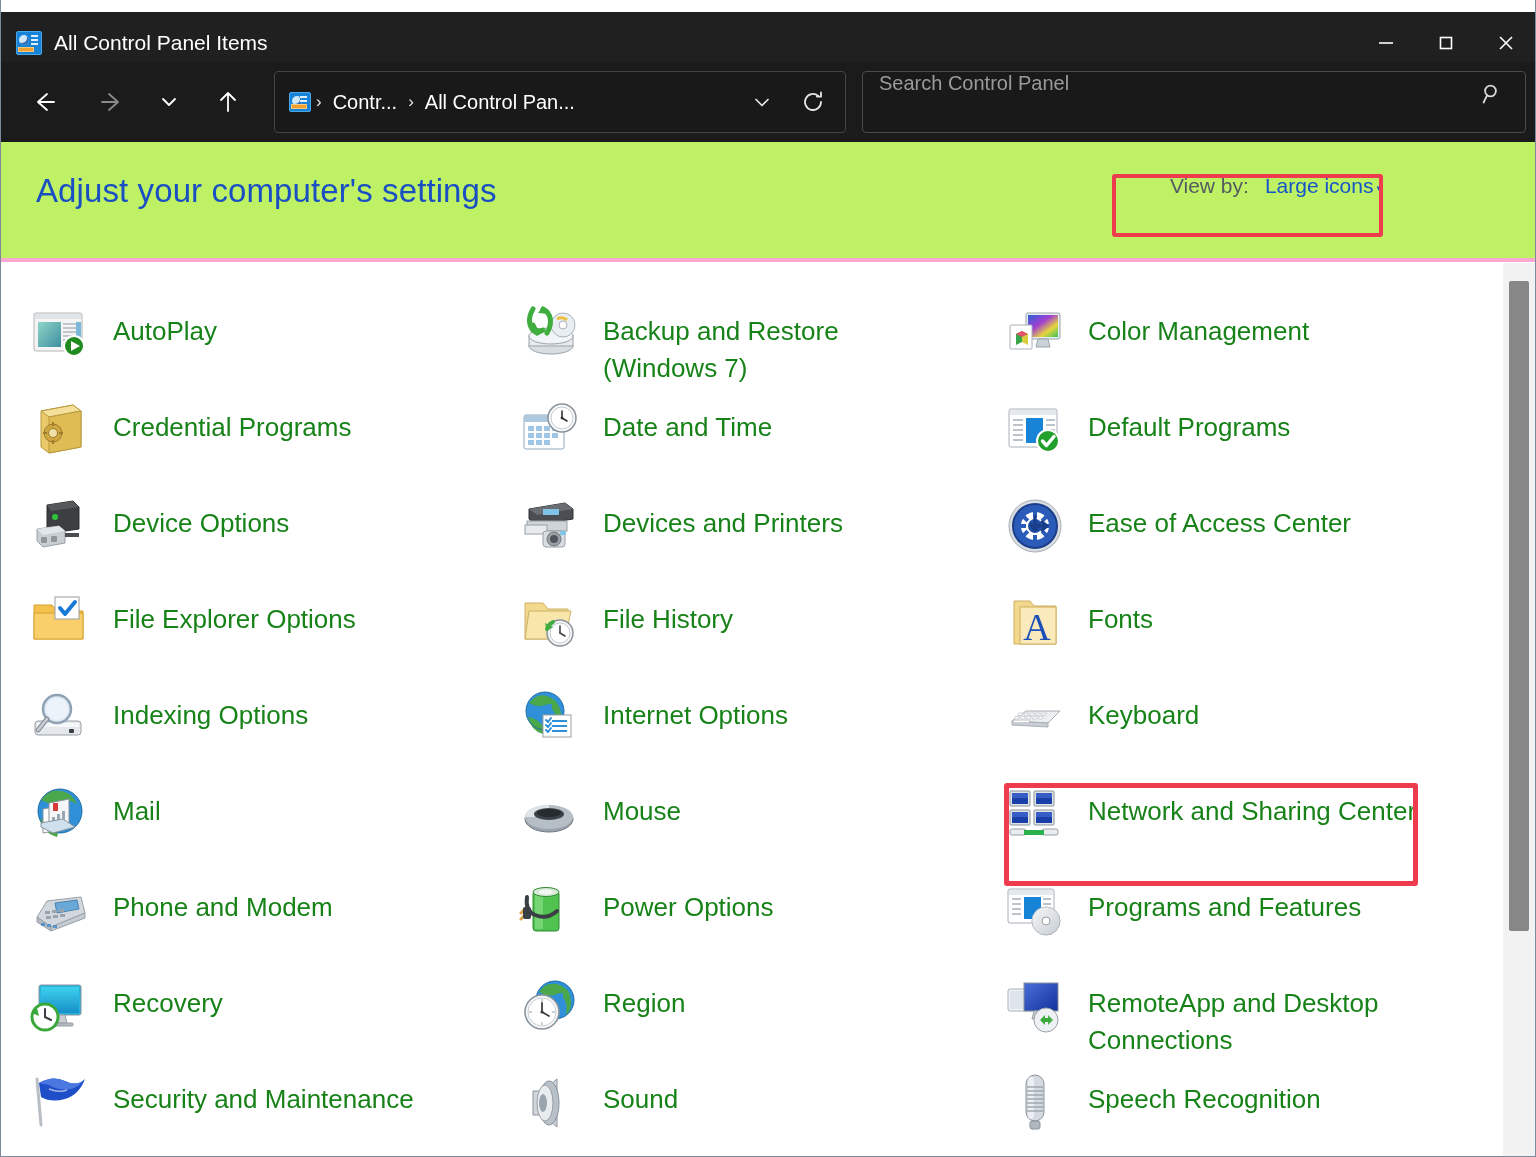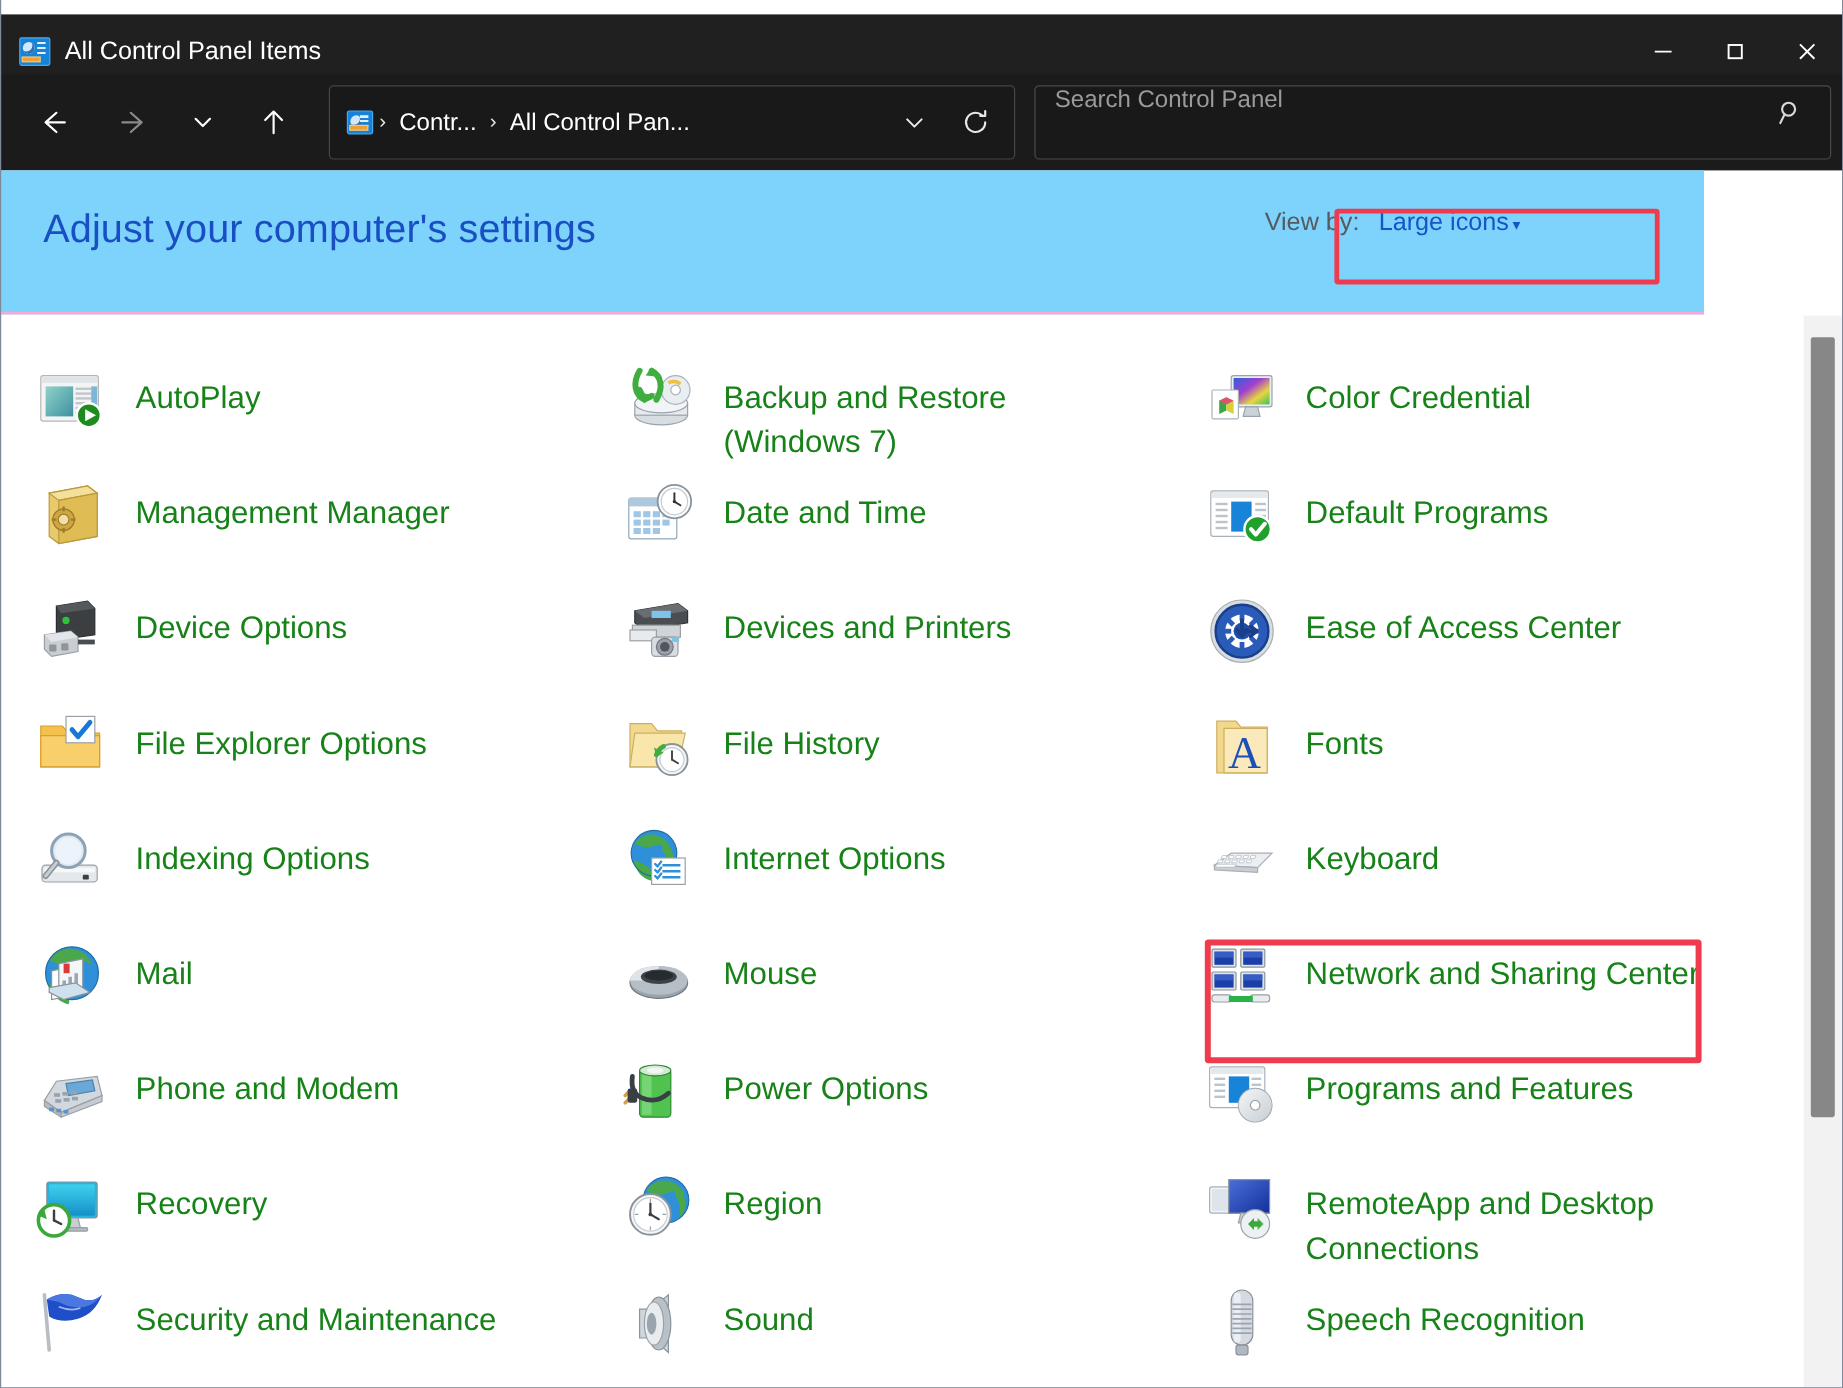--- a/index.html
+++ b/index.html
@@ -140,23 +140,23 @@
   }
   #search-input::placeholder { color: #9a9a9a; }
   #search-icon-btn {
     width: 34px; height: 44px;
     display: flex; align-items: center; justify-content: center;
   }
 
   
   #header {
     position: absolute; left: 0; top: 142px;
-    width: 1420px; height: 120px;
-    background: #7dd3fc;
-    border-bottom: 2px solid #f9a8d4;
+    width: 1536px; height: 120px;
+    background: #bef264;
+    border-bottom: 4px solid #f9a8d4;
   }
   #page-title {
     position: absolute; left: 36px; top: 30px;
     color: #1A4FC4;
     font-size: 33px;
     font-weight: 400;
     letter-spacing: .1px;
   }
   #viewby-wrap {
     position: absolute; right: 153px; top: 32px;
@@ -411,40 +411,40 @@
               </defs>
           <path d="M34 36 h10 l2 8 h-14 z" fill="#cbd3da" stroke="#9aa3ab"></path>
           <rect x="6" y="22" width="22" height="24" rx="1" fill="#ffffff" stroke="#a9b2b9"></rect>
           <g>
             <polygon points="12,42 12,31 18,28 18,39" fill="#3aa64a"></polygon>
             <polygon points="18,28 24,31 24,42 18,39" fill="#d8d03a"></polygon>
             <polygon points="12,31 18,28 24,31 18,34" fill="#e0526a"></polygon>
           </g>
         </svg>
           </span>
-        <span class="cp-item-label">Color Credential</span>
+        <span class="cp-item-label">Color Management</span>
       </div>
 
       <div class="cp-item">
         <span class="ico">
             <svg viewBox="0 0 62 62">
           <polygon points="12,12 44,6 52,12 52,48 20,54 12,48" fill="#e9c96a" stroke="#b89a3c"></polygon>
           <polygon points="12,12 44,6 52,12 20,18" fill="#f5e09b" stroke="#b89a3c"></polygon>
           <polygon points="20,18 52,12 52,48 20,54" fill="#e0bc55" stroke="#b89a3c"></polygon>
           <circle cx="24" cy="34" r="9" fill="#cfa63f" stroke="#9c7c2c"></circle>
           <circle cx="24" cy="34" r="4.5" fill="#f0e0a8" stroke="#9c7c2c"></circle>
           <g stroke="#9c7c2c" stroke-width="2">
             <line x1="24" y1="23" x2="24" y2="27"></line>
                 <line x1="24" y1="41" x2="24" y2="45"></line>
             <line x1="14" y1="34" x2="18" y2="34"></line>
                 <line x1="30" y1="34" x2="34" y2="34"></line>
           </g>
         </svg>
           </span>
-        <span class="cp-item-label">Management Manager</span>
+        <span class="cp-item-label">Credential Programs</span>
       </div>
 
       <div class="cp-item">
         <span class="ico">
             <svg viewBox="0 0 62 62">
           <rect x="5" y="16" width="40" height="34" rx="2" fill="#ffffff" stroke="#8fa8bd"></rect>
           <rect x="5" y="16" width="40" height="7" fill="#aec8de"></rect>
           <g fill="#9fc6e4">
             <rect x="9" y="27" width="6" height="5"></rect>
                 <rect x="17" y="27" width="6" height="5"></rect>

